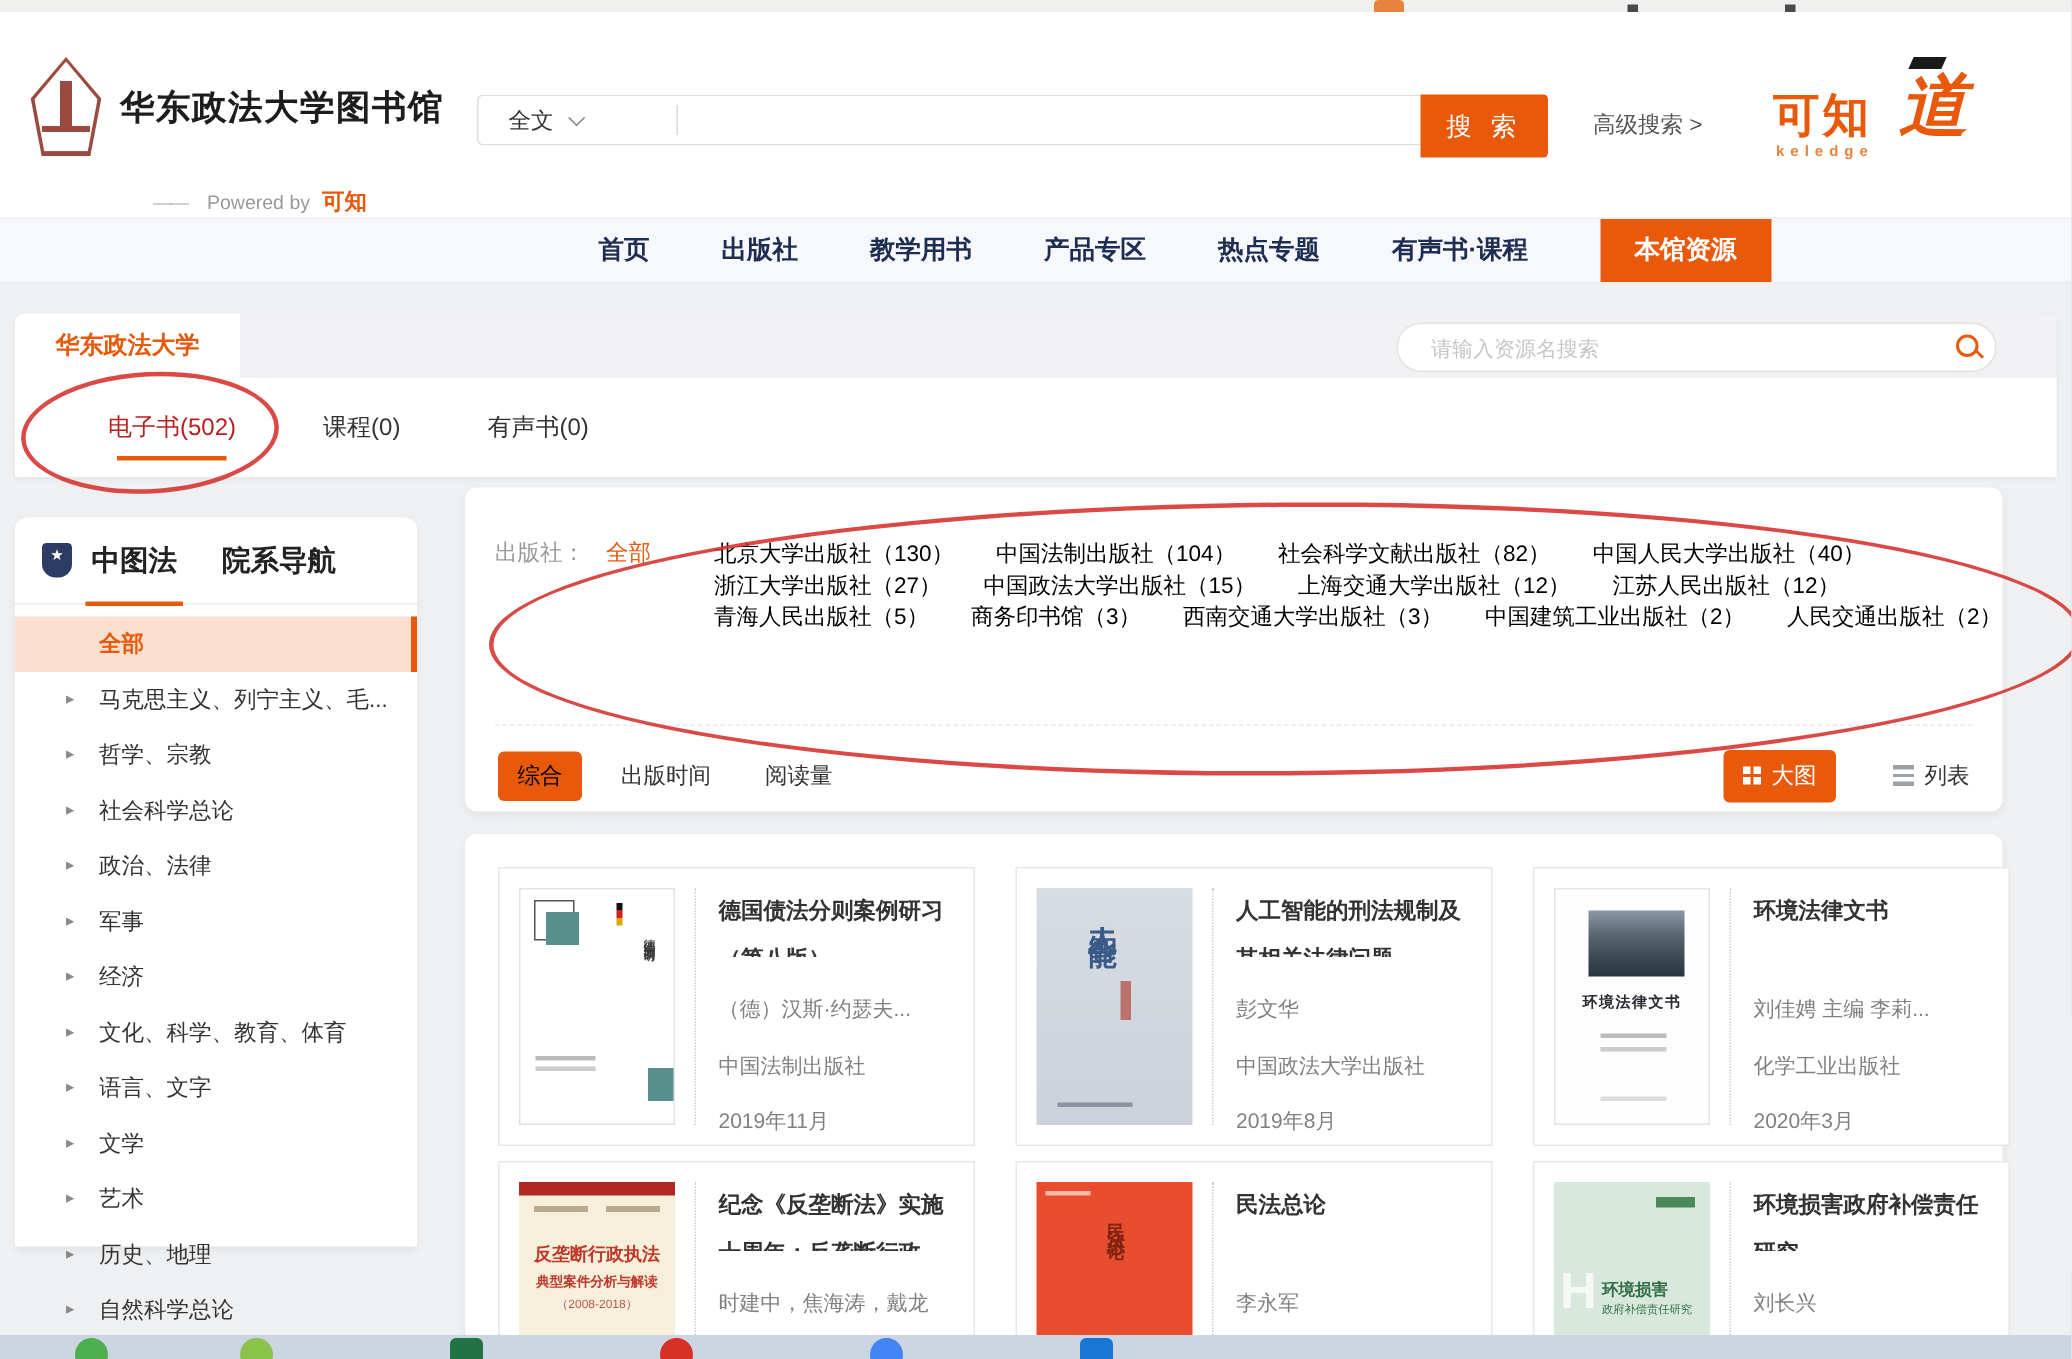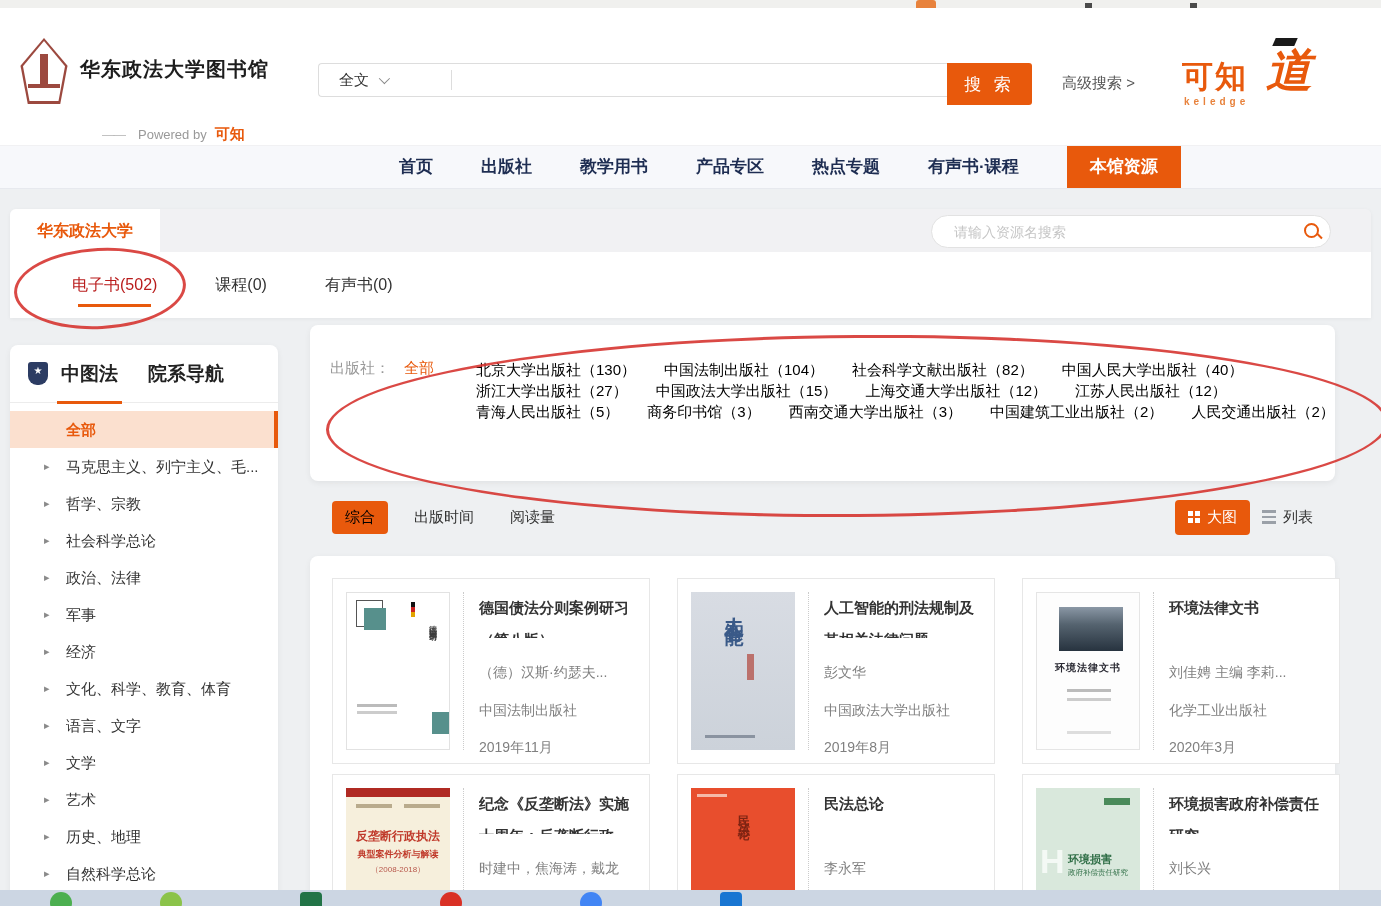--- a/index.html
+++ b/index.html
@@ -15,21 +15,21 @@
 
   
   .header { position:absolute; left:0; top:8px; width:100%; height:137px; background:#fff; }
   .emblem { position:absolute; left:16px; top:30px; width:56px; height:66px; }
   .emblem .sh-out { position:absolute; left:0; top:0; width:56px; height:66px; background:#9c493f;
     clip-path:polygon(50% 0%, 92% 42%, 79% 100%, 21% 100%, 8% 42%); }
   .emblem .sh-in { position:absolute; left:3px; top:3px; width:50px; height:60px; background:#fff;
     clip-path:polygon(50% 0%, 92% 42%, 79% 100%, 21% 100%, 8% 42%); }
   .emblem .tower { position:absolute; left:24px; top:16px; width:8px; height:34px; background:#9c493f; }
   .emblem .base { position:absolute; left:12px; top:46px; width:32px; height:4px; background:#9c493f; }
-  .lib-name { position:absolute; left:80px; top:48px; font-size:20px; font-weight:bold; color:#1d1d1d; letter-spacing:1px; }
+  .lib-name { position:absolute; left:80px; top:48px; font-size:23px; font-weight:bold; color:#1d1d1d; letter-spacing:1px; }
   .powered { position:absolute; left:102px; top:117px; font-size:13px; color:#999; }
   .powered .dash { letter-spacing:-2px; margin-right:14px; color:#bbb; }
   .powered .pb-brand { color:#e8590c; font-weight:bold; font-size:15px; margin-left:8px; }
 
   .search-wrap { position:absolute; left:318px; top:55px; width:629px; height:34px; background:#fff;
     border:1px solid #ddd; border-right:none; border-radius:4px 0 0 4px; display:flex; align-items:center;gap:48px; }
   .scope { display:flex; align-items:center; gap:10px; padding:0 16px 0 20px; cursor:pointer; }
   .scope-label { font-size:15px; color:#333; }
   .chev { width:8px; height:8px; border-right:1.5px solid #888; border-bottom:1.5px solid #888; transform:rotate(45deg) translateY(-2px); }
   .vsep { width:1px; height:20px; background:#ddd; }
@@ -64,46 +64,46 @@
   .res-input::placeholder { color:#c6c6c6; }
   .mag { position:relative; width:30px; height:20px; cursor:pointer; }
   .mag::before { content:""; position:absolute; left:4px; top:1px; width:11px; height:11px; border:2px solid #e8590c; border-radius:50%; }
   .mag::after { content:""; position:absolute; left:16px; top:13px; width:7px; height:2px; background:#e8590c; transform:rotate(45deg); }
   .org-tabs { height:66px; background:#fff; display:flex; align-items:center; padding-left:62px; }
   .rtab { position:relative; font-size:16px; color:#333; margin-right:58px; cursor:pointer; }
   .rtab.active { color:#b91c1c; }
   .rtab.active::after { content:""; position:absolute; left:6px; right:6px; bottom:-11px; height:3px; background:#e8590c; }
 
   
-  .sidebar { position:absolute; left:10px; top:345px; width:268px; height:561px; background:#fff;
+  .sidebar { position:absolute; left:10px; top:345px; width:268px; height:486px; background:#fff;
     border-radius:8px 8px 0 0; box-shadow:0 2px 6px rgba(0,0,0,.06); }
   .side-head { position:relative; height:58px; border-bottom:1px solid #ececec; display:flex; align-items:center; padding-left:18px; }
   .badge { position:relative; width:20px; height:23px; background:#2c3c63; border-radius:3px 3px 9px 9px; margin-right:13px; }
   .badge::before { content:"★"; position:absolute; left:0; right:0; top:3px; text-align:center; font-size:10px; color:#fff; }
   .side-tab { font-size:19px; font-weight:bold; color:#222; margin-right:30px; cursor:pointer; position:relative; }
   .side-tab.active::after { content:""; position:absolute; left:-4px; right:-4px; bottom:-17px; height:3px; background:#e8590c; }
   .side-list { padding-top:8px; }
   .side-item { position:relative; height:37px; line-height:37px; font-size:15px; color:#333; padding-left:56px; cursor:pointer; white-space:nowrap; }
   .side-item .arr { position:absolute; left:34px; color:#8a8a8a; font-size:11px; }
   .side-item.active { background:#fbe0cf; color:#e8590c; border-right:4px solid #e8590c; font-weight:bold; }
 
   
-  .filter-card { position:absolute; left:310px; top:325px; width:1025px; height:156px; background:#fff;
+  .filter-card { position:absolute; left:310px; top:325px; width:1025px; height:216px; background:#fff;
     border-radius:8px; box-shadow:0 2px 6px rgba(0,0,0,.06); }
   .pub-block { position:absolute; left:20px; top:34px; display:flex; align-items:flex-start; }
   .pub-label { font-size:15px; color:#999; white-space:nowrap; }
   .pub-all { font-size:15px; color:#e8590c; margin:0 0 0 14px; white-space:nowrap; cursor:pointer; }
   .pub-rows { margin-left:42px; }
   .pub-row { display:flex; column-gap:28px; line-height:21px; white-space:nowrap; }
   .pub-link { font-size:15px; color:#000000; cursor:pointer; }
   .filter-div { position:absolute; left:20px; right:20px; top:158px; border-top:1px dashed #e9e9e9; }
   .sort-row { position:absolute; left:22px; right:22px; top:170px; height:44px; display:flex; align-items:center; }
   .sort-opt { font-size:15px; color:#333; margin-right:36px; cursor:pointer; }
   .sort-opt.sort-active { background:#e8590c; color:#000000; padding:7px 13px; border-radius:4px; margin-right:26px;font-family:Liberation Serif, serif; }
-  .view-right { margin-left:auto; display:flex; align-items:center; gap:12px; }
+  .view-right { margin-left:auto; display:flex; align-items:center; gap:38px; }
   .view-btn { display:flex; align-items:center; gap:7px; cursor:pointer; font-size:15px; }
   .view-big { background:#e8590c; color:#fff; padding:8px 13px; border-radius:4px; }
   .grid-ic { display:grid; grid-template-columns:5px 5px; grid-template-rows:5px 5px; gap:2px; }
   .grid-ic i { background:#fff; }
   .view-list { color:#333; }
   .list-ic { display:flex; flex-direction:column; gap:3px; }
   .list-ic i { width:14px; height:2.5px; background:#9aa0a8; }
 
   
   .books-card { position:absolute; left:310px; top:556px; width:1025px; height:350px; background:#fff;

